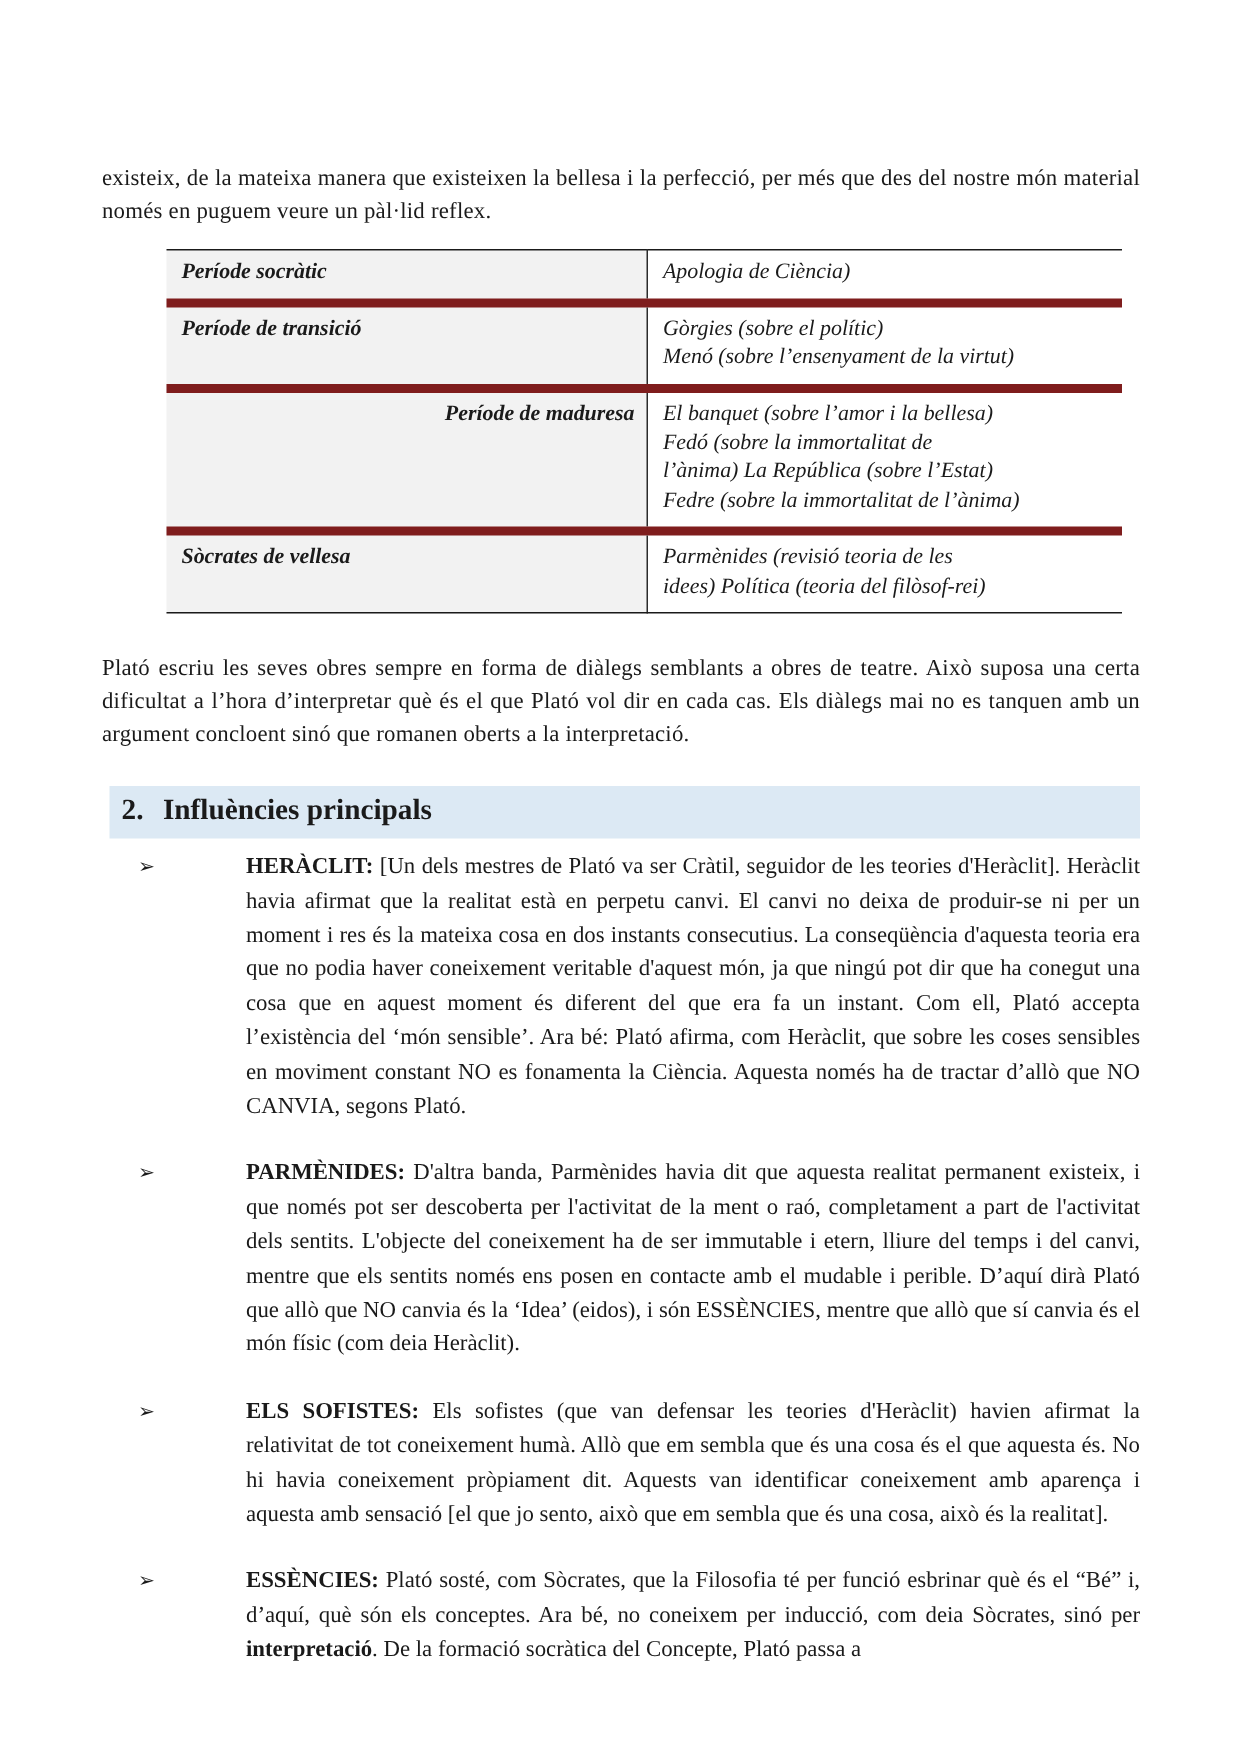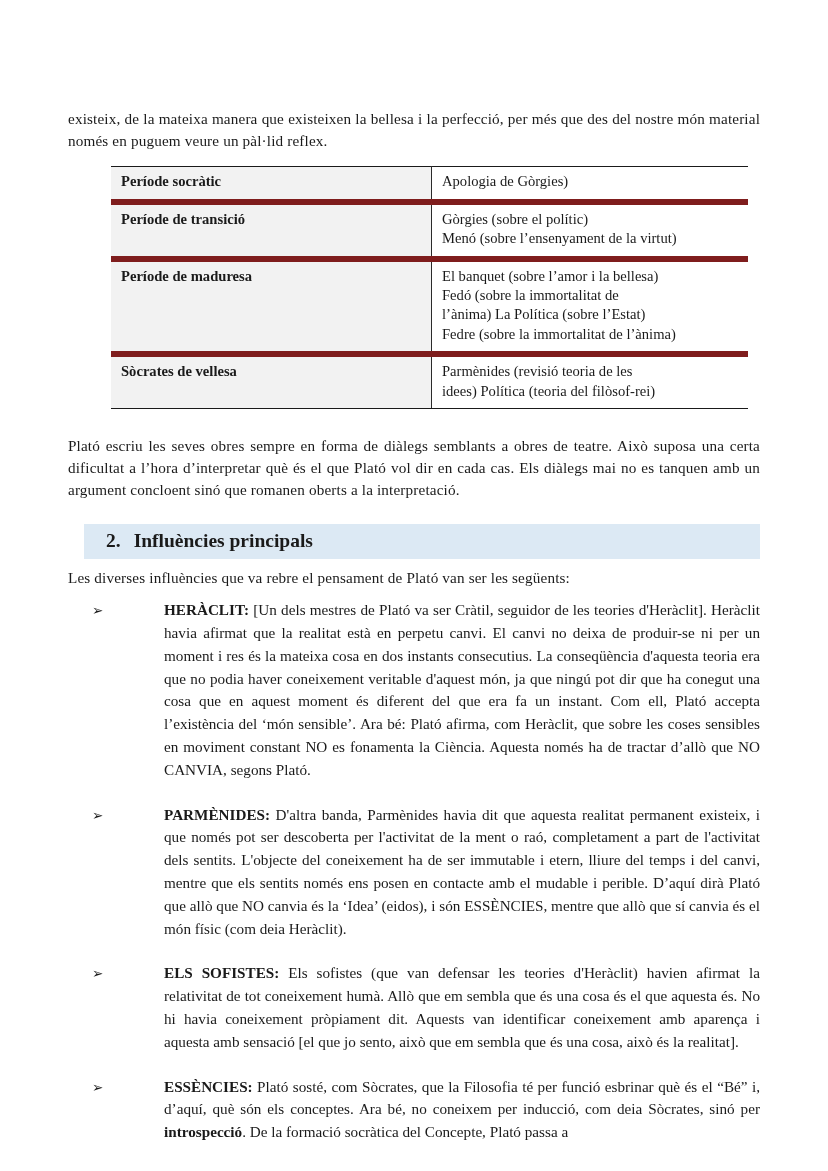--- a/index.html
+++ b/index.html
@@ -34,20 +34,21 @@
 
   
   .tbl-wrap {
     margin: 6px 0 0 43px;
     width: 600px;
   }
   table.periods {
     border-collapse: collapse;
     width: 600px;
     table-layout: fixed;
+    font-style: italic;
   }
   table.periods td {
     vertical-align: top;
     font-size: 14.6px;
     line-height: 1.33;
     padding: 5px 8px 7px 10px;
     border-top: 6px solid #7f1d1d;
     border-bottom: none;
   }
   table.periods tr:first-child td { border-top: 1.6px solid #1a1a1a; }
@@ -55,29 +56,29 @@
   td.col-left {
     width: 302px;
     background: #f2f2f2;
     font-weight: bold;
     border-right: 1px solid #2b2b2b;
   }
   td.col-right {
     width: 298px;
     background: #ffffff;
   }
-  .cell-mid { padding-top: 22px; }
+  .cell-mid { padding-top: 22px; text-align: right; }
 
   
   .section-head {
     background: #dce9f4;
     font-size: 19.5px;
     font-weight: bold;
-    padding: 6px 6px 7px 22px;
-    margin: 22px 0 8px 16px;
+    padding: 6px 6px 7px 8px;
+    margin: 22px 0 8px 5px;
     line-height: 1.15;
   }
   .section-head .num { margin-right: 13px; }
 
   
   .bullets { margin-top: 6px; }
   .bullet-item {
     display: flex;
     align-items: flex-start;
     margin: 0 0 22px 0;
@@ -108,68 +109,67 @@
 <div id="page">
 
   <p class="para">existeix, de la mateixa manera que existeixen la bellesa i la perfecció, per més que des del nostre món material només en puguem veure un pàl·lid reflex.</p>
 
 
   <div class="tbl-wrap">
     <table class="periods">
       <tbody>
           <tr>
         <td class="col-left">Període socràtic</td>
-        <td class="col-right" style="white-space:pre-line;">Apologia de Gòrgies)</td>
+        <td class="col-right" style="white-space:pre-line;">Apologia de Ciència)</td>
       </tr>
       <tr>
         <td class="col-left">Període de transició</td>
         <td class="col-right" style="white-space:pre-line;">Gòrgies (sobre el polític)
 Menó (sobre l’ensenyament de la virtut)</td>
       </tr>
       <tr>
         <td class="col-left cell-mid">Període de maduresa</td>
         <td class="col-right" style="white-space:pre-line;">El banquet (sobre l’amor i la bellesa)
 Fedó (sobre la immortalitat de
-l’ànima) La Política (sobre l’Estat)
+l’ànima) La República (sobre l’Estat)
 Fedre (sobre la immortalitat de l’ànima)</td>
       </tr>
       <tr>
         <td class="col-left">Sòcrates de vellesa</td>
         <td class="col-right" style="white-space:pre-line;margin-top:12px;">Parmènides (revisió teoria de les
 idees) Política (teoria del filòsof-rei)</td>
       </tr>
     </tbody>
       </table>
   </div>
 
   <p class="para" style="margin-top:26px;font-family:Liberation Serif, serif;">Plató escriu les seves obres sempre en forma de diàlegs semblants a obres de teatre. Això suposa una certa dificultat a l’hora d’interpretar què és el que Plató vol dir en cada cas. Els diàlegs mai no es tanquen  amb un argument concloent sinó que romanen oberts a la interpretació.</p>
 
   <div class="section-head">
     <span class="num">2.</span><span>Influències principals</span>
   </div>
 
-  <p class="para" style="margin-bottom:10px;">Les diverses influències que va rebre el pensament de Plató van ser les següents:</p>
 
   <div class="bullets">
 
     <div class="bullet-item">
       <span class="bullet-mark">➢</span>
       <span class="bullet-body"><b>HERÀCLIT:</b><span> [Un dels mestres de Plató va ser Cràtil, seguidor de les teories d'Heràclit]. Heràclit havia afirmat que la realitat està en perpetu canvi. El canvi no deixa de produir-se ni per un moment i res és la mateixa cosa en dos instants consecutius. La conseqüència d'aquesta teoria era que no podia haver coneixement veritable d'aquest món, ja que ningú pot dir que ha conegut una cosa que en aquest moment és diferent del que era fa un instant. Com ell, Plató accepta l’existència del ‘món sensible’. Ara bé: Plató afirma, com Heràclit, que sobre les coses sensibles en moviment constant NO es fonamenta la Ciència. Aquesta només ha de tractar d’allò que NO CANVIA, segons Plató.</span></span>
     </div>
 
     <div class="bullet-item">
       <span class="bullet-mark">➢</span>
       <span class="bullet-body"><b>PARMÈNIDES:</b><span> D'altra banda, Parmènides havia dit que aquesta realitat permanent existeix, i que només pot ser descoberta per l'activitat de la ment o raó, completament a part de l'activitat dels sentits. L'objecte del coneixement ha de ser immutable i etern, lliure del temps i del canvi, mentre que els sentits només ens posen en contacte amb el mudable i perible. D’aquí dirà Plató que allò que NO canvia és la ‘Idea’ (eidos), i són ESSÈNCIES, mentre que allò que sí canvia és el món físic (com deia Heràclit).</span></span>
     </div>
 
     <div class="bullet-item">
       <span class="bullet-mark">➢</span>
       <span class="bullet-body"><b>ELS SOFISTES:</b><span> Els sofistes (que van defensar les teories d'Heràclit) havien afirmat la relativitat de tot coneixement humà. Allò que em sembla que és una cosa és el que aquesta és. No hi havia coneixement pròpiament dit. Aquests van identificar coneixement amb aparença i aquesta amb sensació [el que jo sento, això que em sembla que és una cosa, això és la realitat].</span></span>
     </div>
 
     <div class="bullet-item">
       <span class="bullet-mark">➢</span>
-      <span class="bullet-body"><b>ESSÈNCIES:</b><span> Plató sosté, com Sòcrates, que la Filosofia té per funció esbrinar què és el “Bé” i, d’aquí, què són els conceptes. Ara bé, no coneixem per inducció, com deia Sòcrates, sinó per </span><b>introspecció</b><span>. De la formació socràtica del Concepte, Plató passa a</span></span>
+      <span class="bullet-body"><b>ESSÈNCIES:</b><span> Plató sosté, com Sòcrates, que la Filosofia té per funció esbrinar què és el “Bé” i, d’aquí, què són els conceptes. Ara bé, no coneixem per inducció, com deia Sòcrates, sinó per </span><b>interpretació</b><span>. De la formació socràtica del Concepte, Plató passa a</span></span>
     </div>
 
   </div>
 
 </div>
 
 </body></html>

